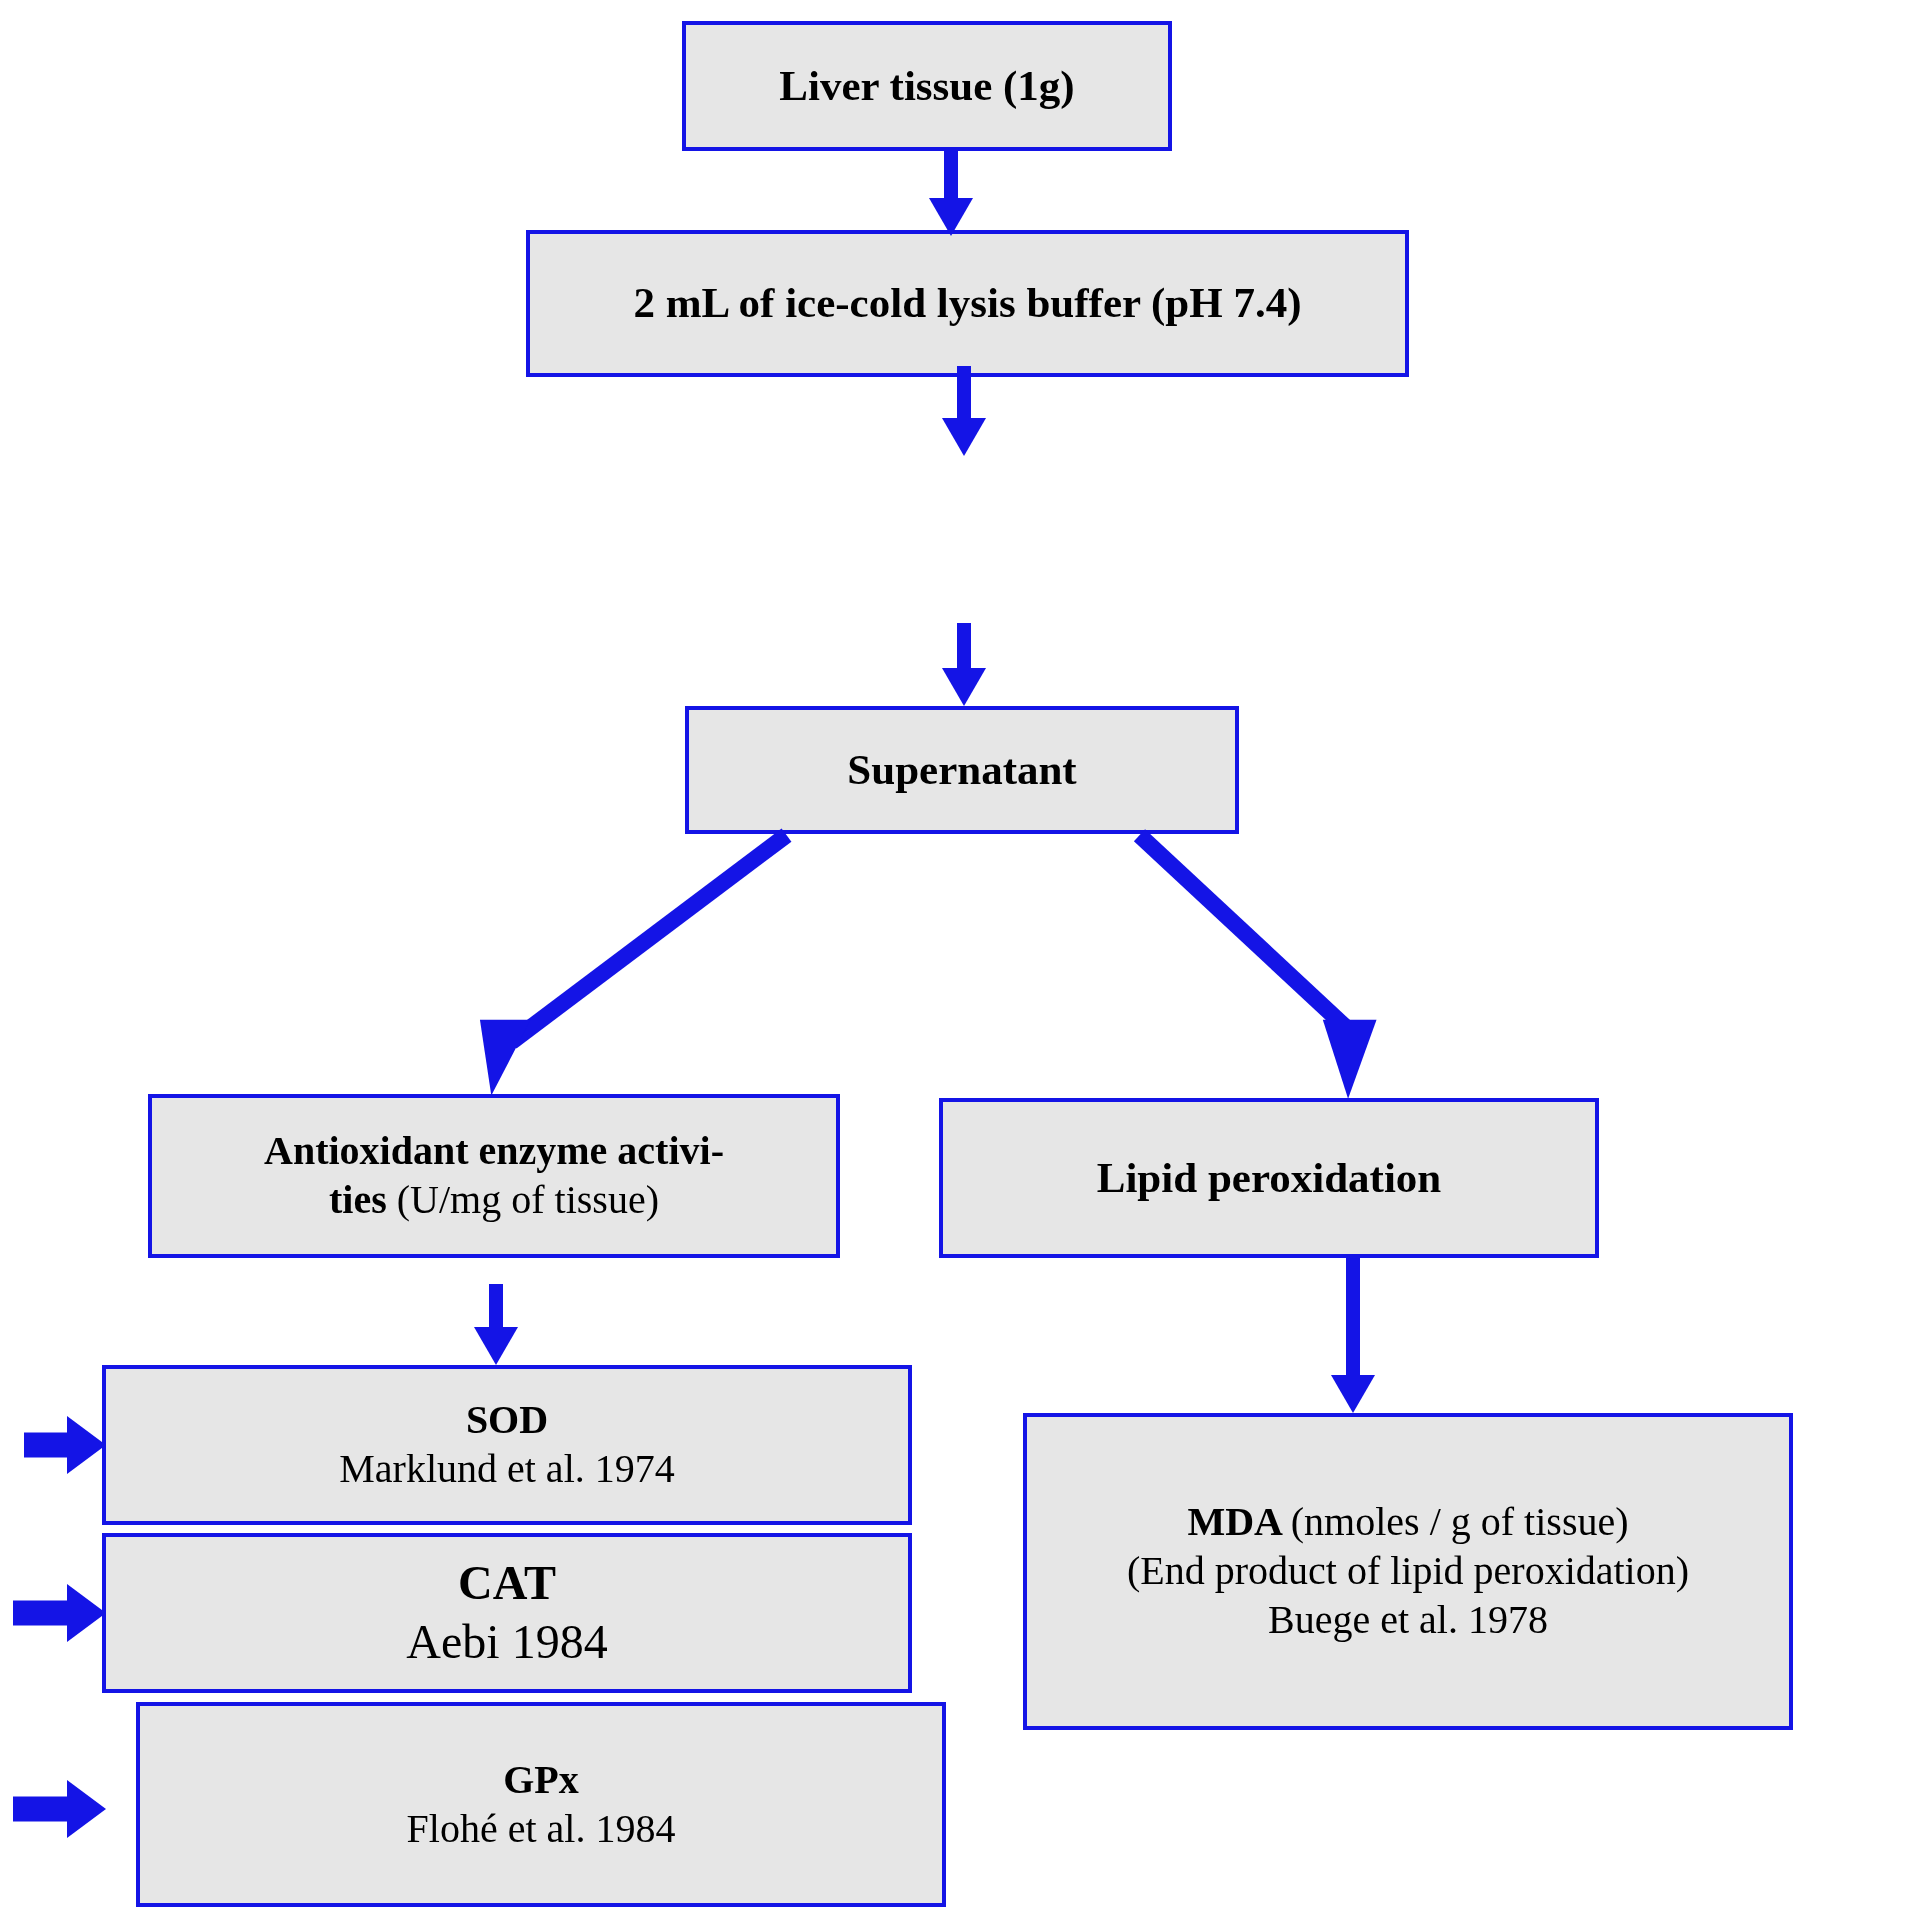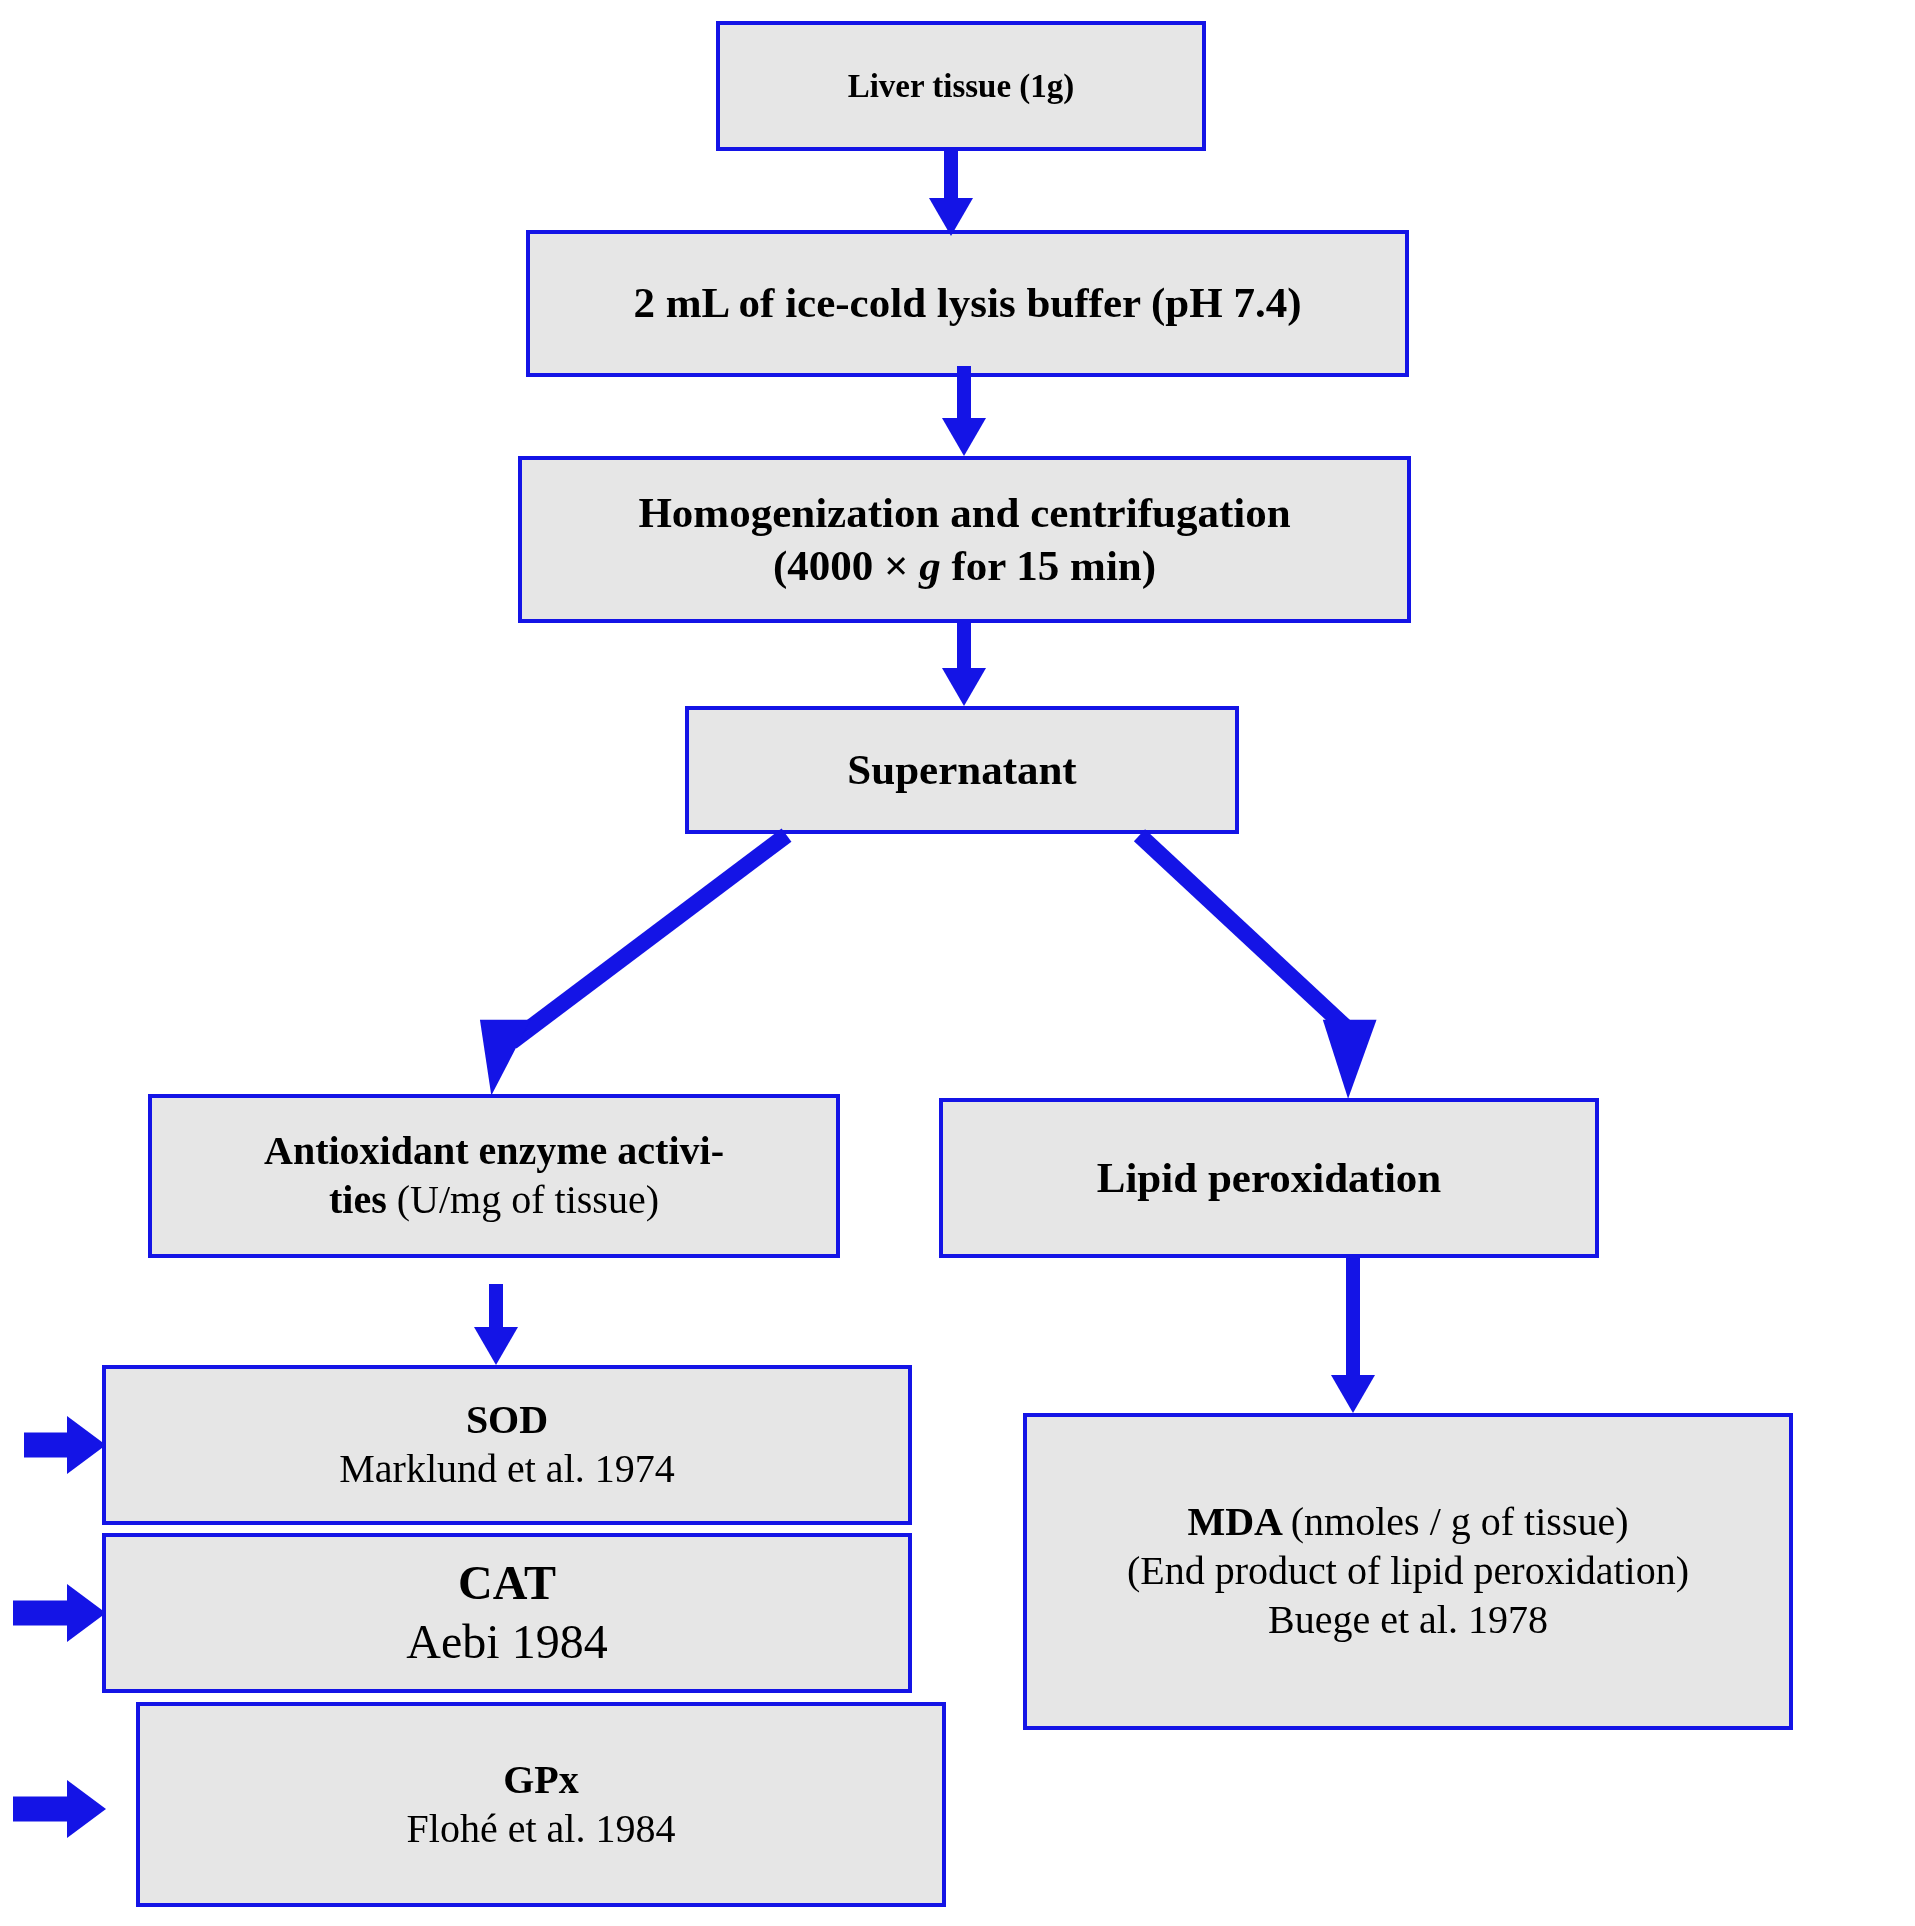--- a/index.html
+++ b/index.html
@@ -26,21 +26,21 @@
     justify-content: center;
     text-align: center;
     color: #000000;
     line-height: 1.22;
   }
   .node .line { display: block; width: 100%; }
   .b { font-weight: bold; }
   .it { font-style: italic; }
 
   
-  #n-liver      { left: 716px; top: 21px;   width: 490px;  height: 130px;  font-size: 33px; }
+  #n-liver      { left: 682px; top: 21px;   width: 490px;  height: 130px;  font-size: 43px; }
   #n-lysis      { left: 526px;  top: 230px;  width: 883px; height: 147px;  font-size: 43px; }
   #n-homog      { left: 518px;  top: 456px;  width: 893px; height: 167px;  font-size: 43px; }
   #n-supernat   { left: 685px; top: 706px; width: 554px;  height: 128px;  font-size: 43px; }
   #n-antiox     { left: 148px;  top: 1094px; width: 692px; height: 164px;  font-size: 40px; }
   #n-lipid      { left: 939px; top: 1098px; width: 660px; height: 160px;  font-size: 43px; }
   #n-sod        { left: 102px;  top: 1365px; width: 810px; height: 160px;  font-size: 40px; font-family: Liberation Serif, serif; }
   #n-cat        { left: 102px;  top: 1533px; width: 810px; height: 160px;  font-size: 48px; }
   #n-gpx        { left: 102px;  top: 1702px; width: 810px; height: 205px;  font-size: 40px; margin-left: 34px; }
   #n-mda        { left: 1023px; top: 1413px; width: 770px; height: 317px;  font-size: 40px; }
 
@@ -91,24 +91,20 @@
 <div id="canvas">
 
   <div class="node" id="n-liver">
     <span class="line b">Liver tissue (1g)</span>
   </div>
 
   <div class="node" id="n-lysis">
     <span class="line b">2 mL of ice-cold lysis buffer (pH 7.4)</span>
   </div>
 
-  <div class="node" id="n-homog">
-    <span class="line b">Homogenization and centrifugation</span>
-    <span class="line b"><span>(4000 × </span><span class="it">g</span><span> for 15 min)</span></span>
-  </div>
 
   <div class="node" id="n-supernat">
     <span class="line b">Supernatant</span>
   </div>
 
   <div class="node" id="n-antiox">
     <span class="line b">Antioxidant enzyme activi-</span>
     <span class="line"><span class="b">ties </span><span>(U/mg of tissue)</span></span>
   </div>
 

